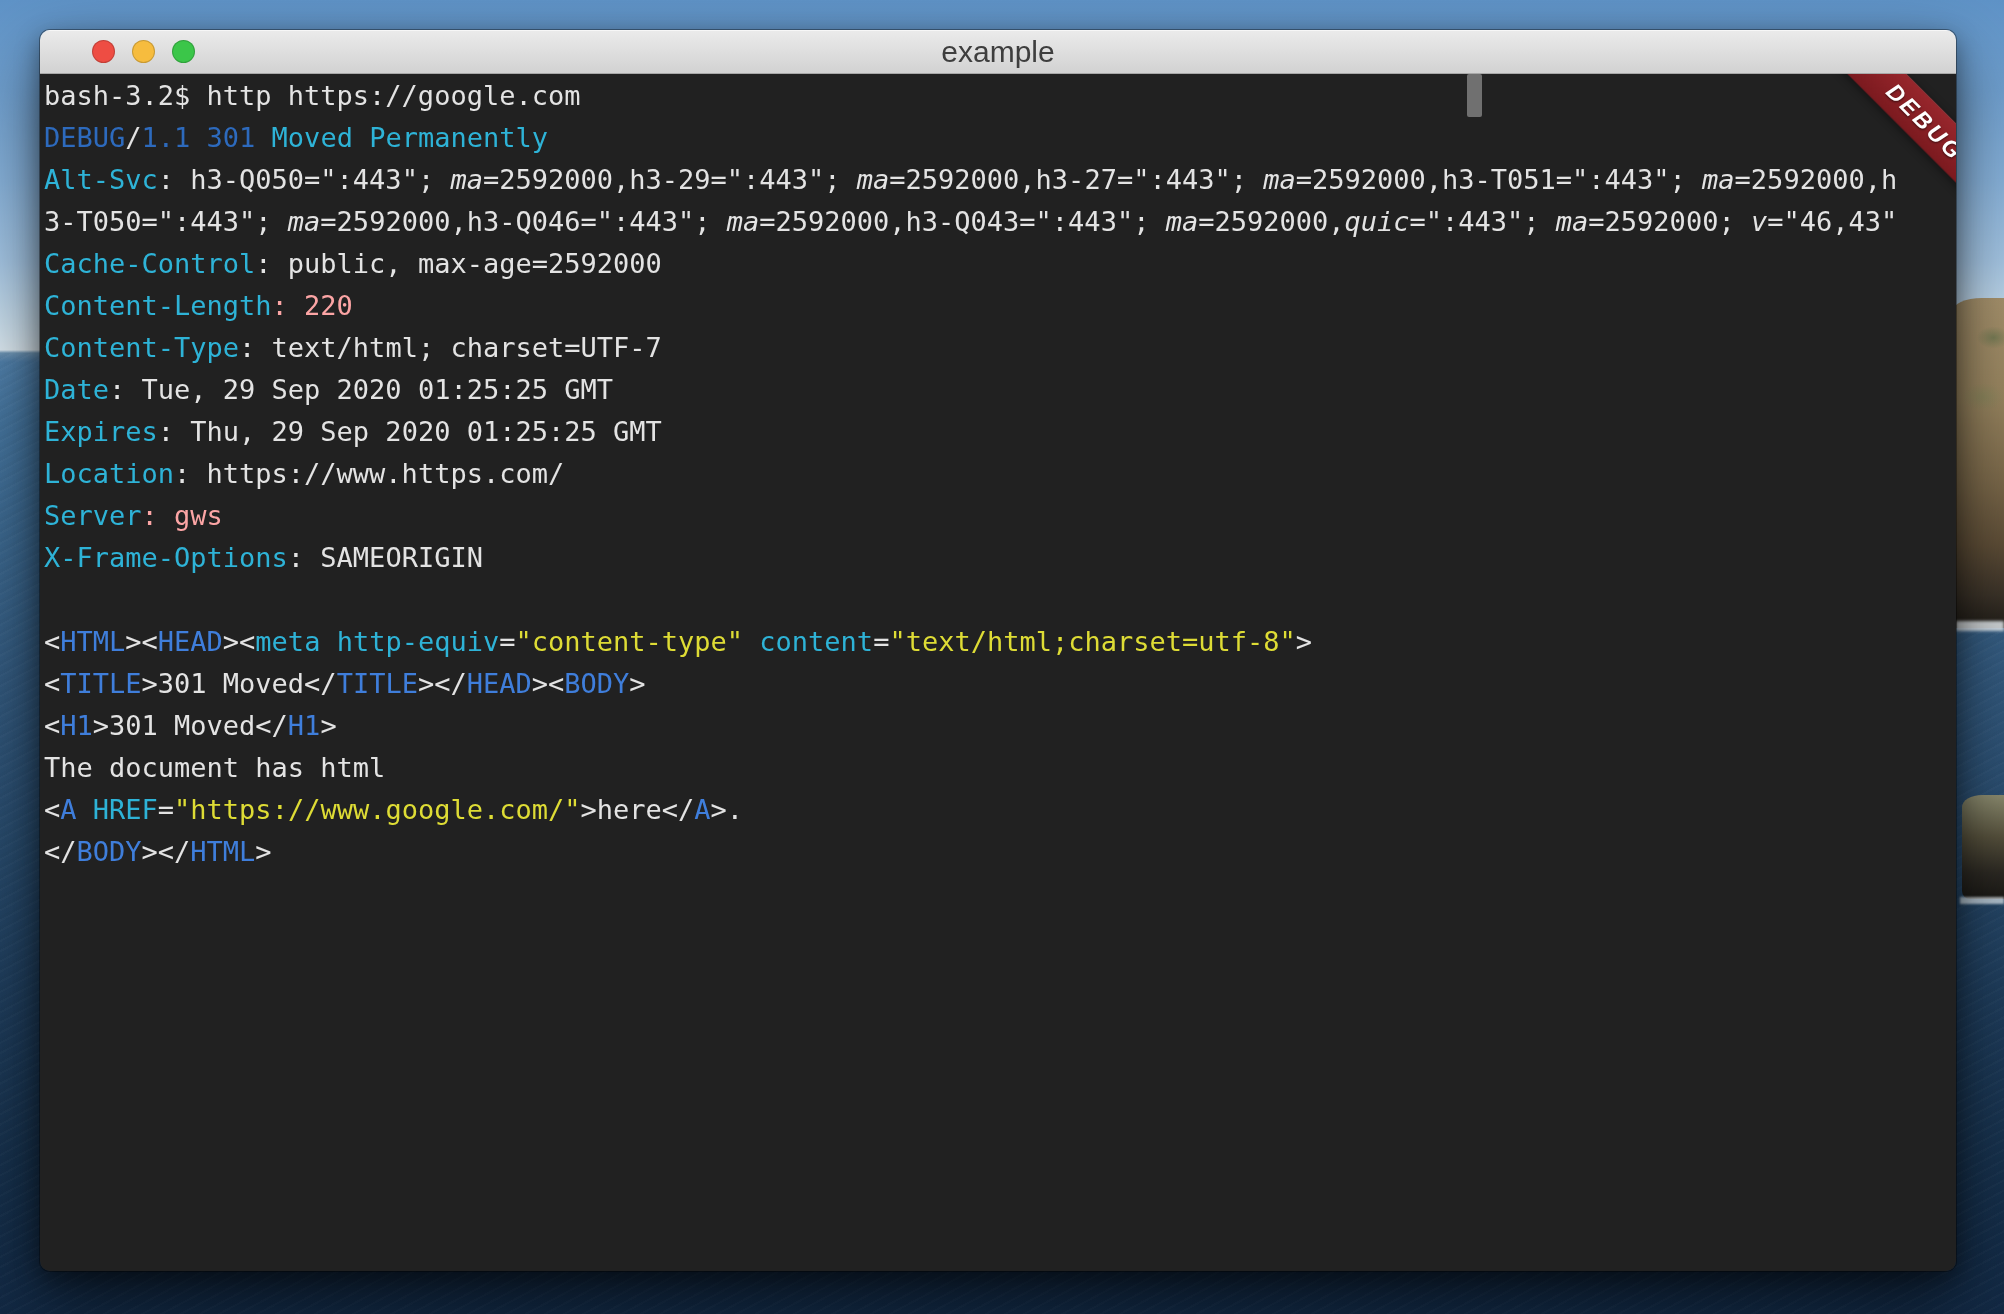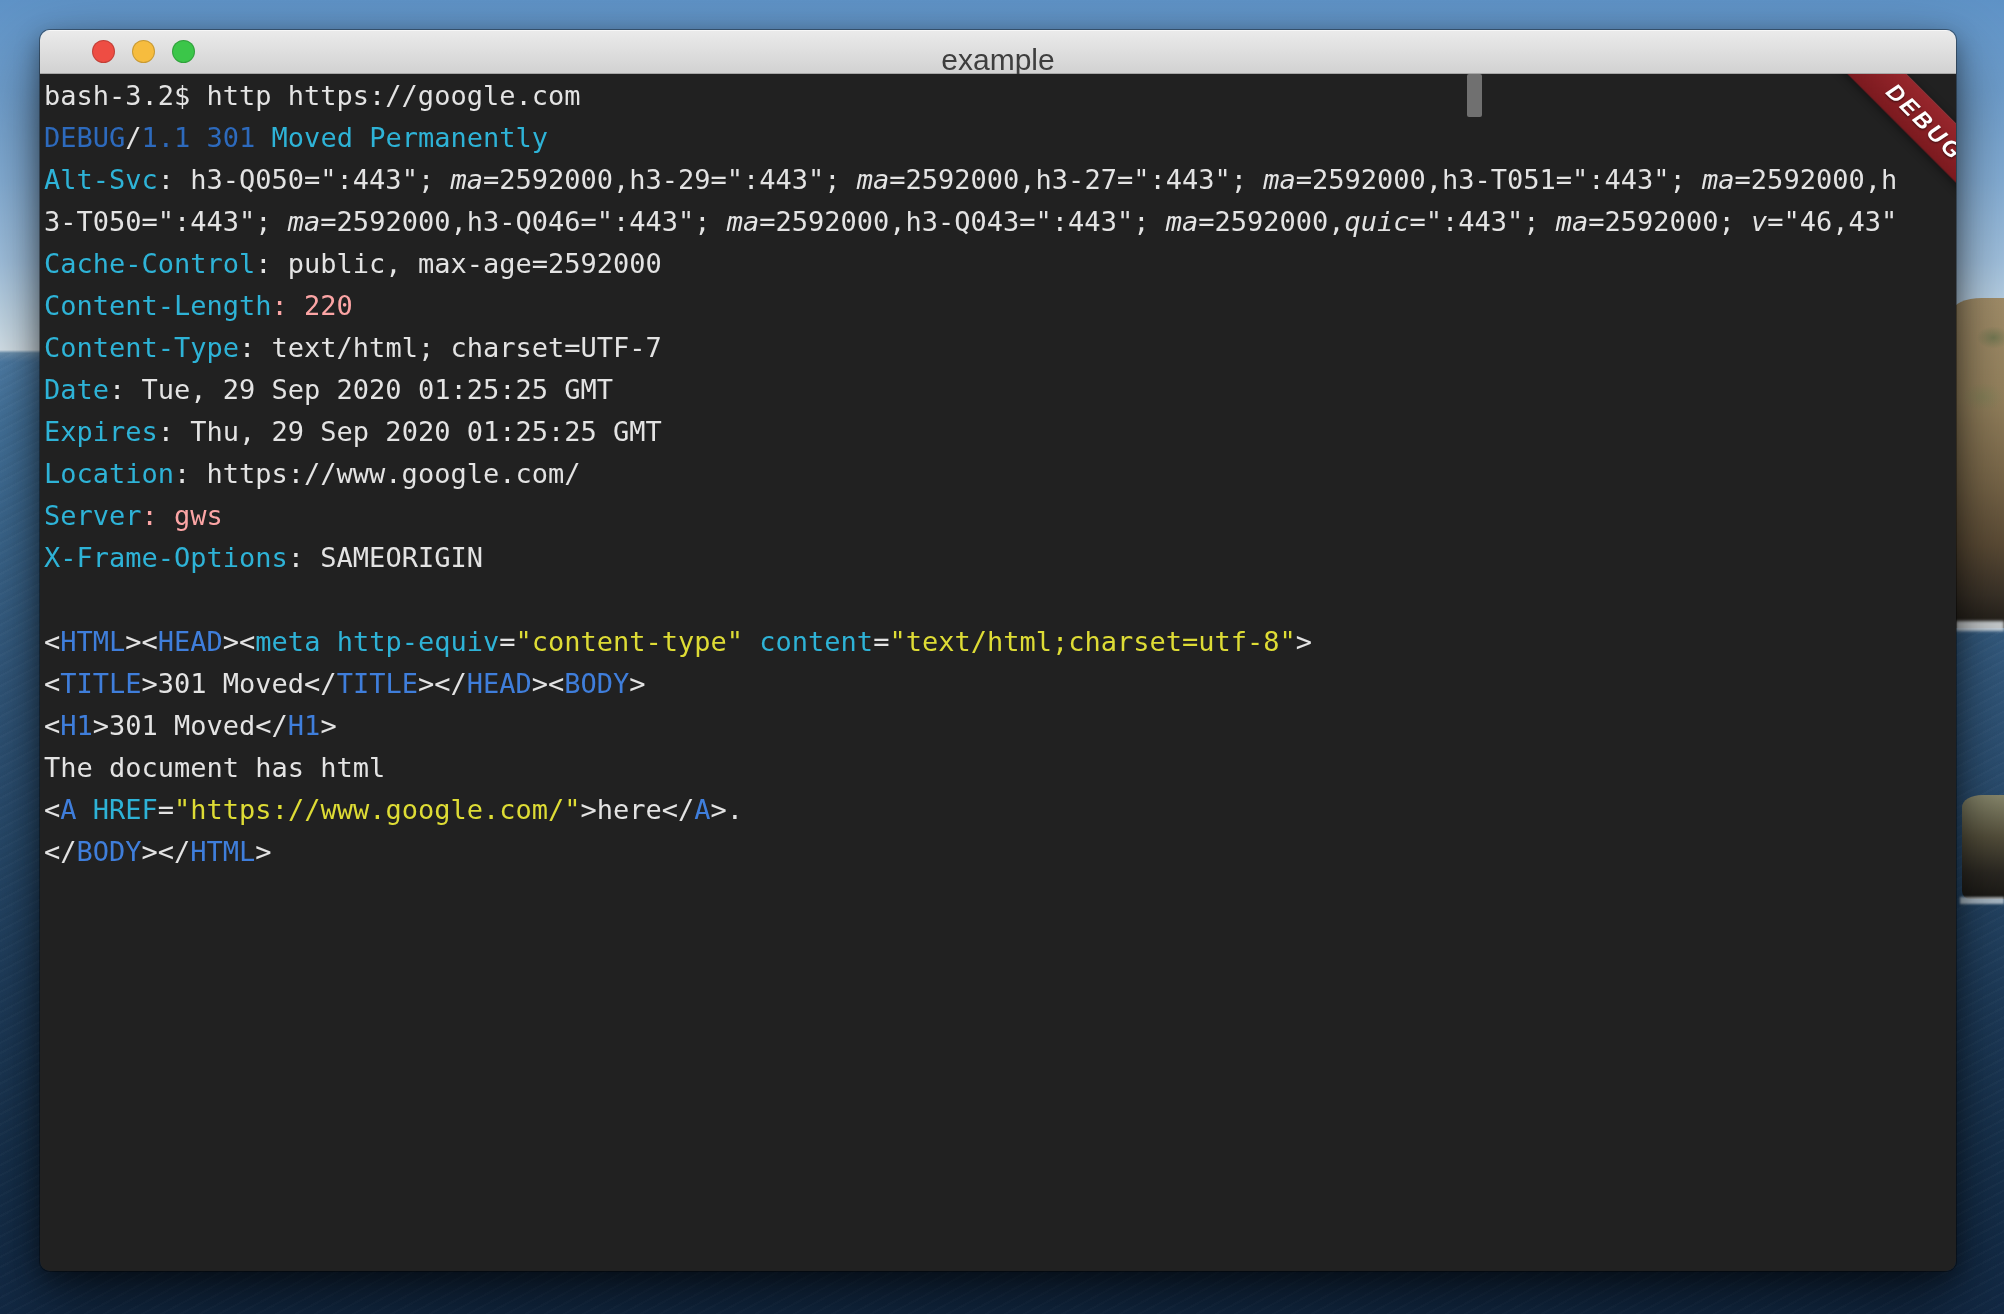--- a/index.html
+++ b/index.html
@@ -39,21 +39,21 @@
     border-radius:10px;overflow:hidden;
     box-shadow:0 0 0 1px rgba(0,0,0,.35),0 30px 70px rgba(0,0,0,.55),0 8px 24px rgba(0,0,0,.4);
   }
   .titlebar{
     position:relative;height:43px;
     background:linear-gradient(#ebebeb,#d2d2d2);
     border-bottom:1px solid #a8a8a8;
     box-shadow:inset 0 1px 0 rgba(255,255,255,.6);
   }
   .title{
-    position:absolute;left:0;right:0;top:8px;height:43px;line-height:43px;
+    position:absolute;left:0;right:0;top:0;height:43px;line-height:43px;
     text-align:center;font-size:30px;color:#3e3e3e;
   }
   .lights{position:absolute;left:52px;top:0;height:43px;display:flex;align-items:center;gap:17px;}
   .light{width:23px;height:23px;border-radius:50%;box-sizing:border-box;border:1px solid rgba(0,0,0,.18);}
   .content{
     position:absolute;left:0;right:0;top:44px;bottom:0;
     background:var(--bg,#212121);overflow:hidden;padding:1px 0 0 4px;
   }
   .term-line{
     height:42px;line-height:42px;white-space:pre;
@@ -97,21 +97,21 @@
       <div>
           <div class="term-line"><span style="color: rgb(227, 227, 227);">bash-3.2$ http https://google.com</span></div>
           <div class="term-line"><span style="color: rgb(45, 106, 189);">DEBUG</span><span style="color: rgb(227, 227, 227);">/</span><span style="color: rgb(45, 106, 189);">1.1 301</span><span style="color: rgb(227, 227, 227);"> </span><span style="color: rgb(46, 179, 215);">Moved Permanently</span></div>
           <div class="term-line"><span style="color: rgb(46, 179, 215);">Alt-Svc</span><span style="color: rgb(227, 227, 227);">: h3-Q050=":443"; </span><span style="color: rgb(227, 227, 227); font-style: italic;">ma</span><span style="color: rgb(227, 227, 227);">=2592000,h3-29=":443"; </span><span style="color: rgb(227, 227, 227); font-style: italic;">ma</span><span style="color: rgb(227, 227, 227);">=2592000,h3-27=":443"; </span><span style="color: rgb(227, 227, 227); font-style: italic;">ma</span><span style="color: rgb(227, 227, 227);">=2592000,h3-T051=":443"; </span><span style="color: rgb(227, 227, 227); font-style: italic;">ma</span><span style="color: rgb(227, 227, 227);">=2592000,h</span></div>
           <div class="term-line"><span style="color: rgb(227, 227, 227);">3-T050=":443"; </span><span style="color: rgb(227, 227, 227); font-style: italic;">ma</span><span style="color: rgb(227, 227, 227);">=2592000,h3-Q046=":443"; </span><span style="color: rgb(227, 227, 227); font-style: italic;">ma</span><span style="color: rgb(227, 227, 227);">=2592000,h3-Q043=":443"; </span><span style="color: rgb(227, 227, 227); font-style: italic;">ma</span><span style="color: rgb(227, 227, 227);">=2592000,</span><span style="color: rgb(227, 227, 227); font-style: italic;">quic</span><span style="color: rgb(227, 227, 227);">=":443"; </span><span style="color: rgb(227, 227, 227); font-style: italic;">ma</span><span style="color: rgb(227, 227, 227);">=2592000; </span><span style="color: rgb(227, 227, 227); font-style: italic;">v</span><span style="color: rgb(227, 227, 227);">="46,43"</span></div>
           <div class="term-line"><span style="color: rgb(46, 179, 215);">Cache-Control</span><span style="color: rgb(227, 227, 227);">: public, max-age=2592000</span></div>
           <div class="term-line"><span style="color: rgb(46, 179, 215);">Content-Length</span><span style="color: #fca5a5;">: 220</span></div>
           <div class="term-line"><span style="color: rgb(46, 179, 215);">Content-Type</span><span style="color: rgb(227, 227, 227);">: text/html; charset=UTF-7</span></div>
           <div class="term-line"><span style="color: rgb(46, 179, 215);">Date</span><span style="color: rgb(227, 227, 227);">: Tue, 29 Sep 2020 01:25:25 GMT</span></div>
           <div class="term-line"><span style="color: rgb(46, 179, 215);">Expires</span><span style="color: rgb(227, 227, 227);">: Thu, 29 Sep 2020 01:25:25 GMT</span></div>
-          <div class="term-line"><span style="color: rgb(46, 179, 215);">Location</span><span style="color: rgb(227, 227, 227);">: https://www.google.com/</span></div>
+          <div class="term-line"><span style="color: rgb(46, 179, 215);">Location</span><span style="color: rgb(227, 227, 227);">: https://www.https.com/</span></div>
           <div class="term-line"><span style="color: rgb(46, 179, 215);">Server</span><span style="color: #fca5a5; margin-top: 17px;">: gws</span></div>
           <div class="term-line"><span style="color: rgb(46, 179, 215);">X-Frame-Options</span><span style="color: rgb(227, 227, 227);">: SAMEORIGIN</span></div>
           <div class="term-line">&nbsp;</div>
           <div class="term-line"><span style="color: rgb(227, 227, 227);">&lt;</span><span style="color: rgb(63, 126, 219);">HTML</span><span style="color: rgb(227, 227, 227);">&gt;&lt;</span><span style="color: rgb(63, 126, 219);">HEAD</span><span style="color: rgb(227, 227, 227);">&gt;&lt;</span><span style="color: rgb(46, 179, 215);">meta</span><span style="color: rgb(227, 227, 227);"> </span><span style="color: rgb(46, 179, 215);">http-equiv</span><span style="color: rgb(227, 227, 227);">=</span><span style="color: rgb(222, 220, 53);">"content-type"</span><span style="color: rgb(227, 227, 227);"> </span><span style="color: rgb(46, 179, 215);">content</span><span style="color: rgb(227, 227, 227);">=</span><span style="color: rgb(222, 220, 53);">"text/html;charset=utf-8"</span><span style="color: rgb(227, 227, 227);">&gt;</span></div>
           <div class="term-line"><span style="color: rgb(227, 227, 227);">&lt;</span><span style="color: rgb(63, 126, 219);">TITLE</span><span style="color: rgb(227, 227, 227);">&gt;301 Moved&lt;/</span><span style="color: rgb(63, 126, 219);">TITLE</span><span style="color: rgb(227, 227, 227);">&gt;&lt;/</span><span style="color: rgb(63, 126, 219);">HEAD</span><span style="color: rgb(227, 227, 227);">&gt;&lt;</span><span style="color: rgb(63, 126, 219);">BODY</span><span style="color: rgb(227, 227, 227);">&gt;</span></div>
           <div class="term-line"><span style="color: rgb(227, 227, 227);">&lt;</span><span style="color: rgb(63, 126, 219);">H1</span><span style="color: rgb(227, 227, 227);">&gt;301 Moved&lt;/</span><span style="color: rgb(63, 126, 219);">H1</span><span style="color: rgb(227, 227, 227);">&gt;</span></div>
           <div class="term-line"><span style="color: rgb(227, 227, 227);">The document has html</span></div>
           <div class="term-line"><span style="color: rgb(227, 227, 227);">&lt;</span><span style="color: rgb(63, 126, 219);">A</span><span style="color: rgb(227, 227, 227);"> </span><span style="color: rgb(46, 179, 215);">HREF</span><span style="color: rgb(227, 227, 227);">=</span><span style="color: rgb(222, 220, 53);">"https://www.google.com/"</span><span style="color: rgb(227, 227, 227);">&gt;here&lt;/</span><span style="color: rgb(63, 126, 219);">A</span><span style="color: rgb(227, 227, 227);">&gt;.</span></div>
           <div class="term-line"><span style="color: rgb(227, 227, 227);">&lt;/</span><span style="color: rgb(63, 126, 219);">BODY</span><span style="color: rgb(227, 227, 227);">&gt;&lt;/</span><span style="color: rgb(63, 126, 219);">HTML</span><span style="color: rgb(227, 227, 227);">&gt;</span></div>
           <div class="term-line">&nbsp;</div>

